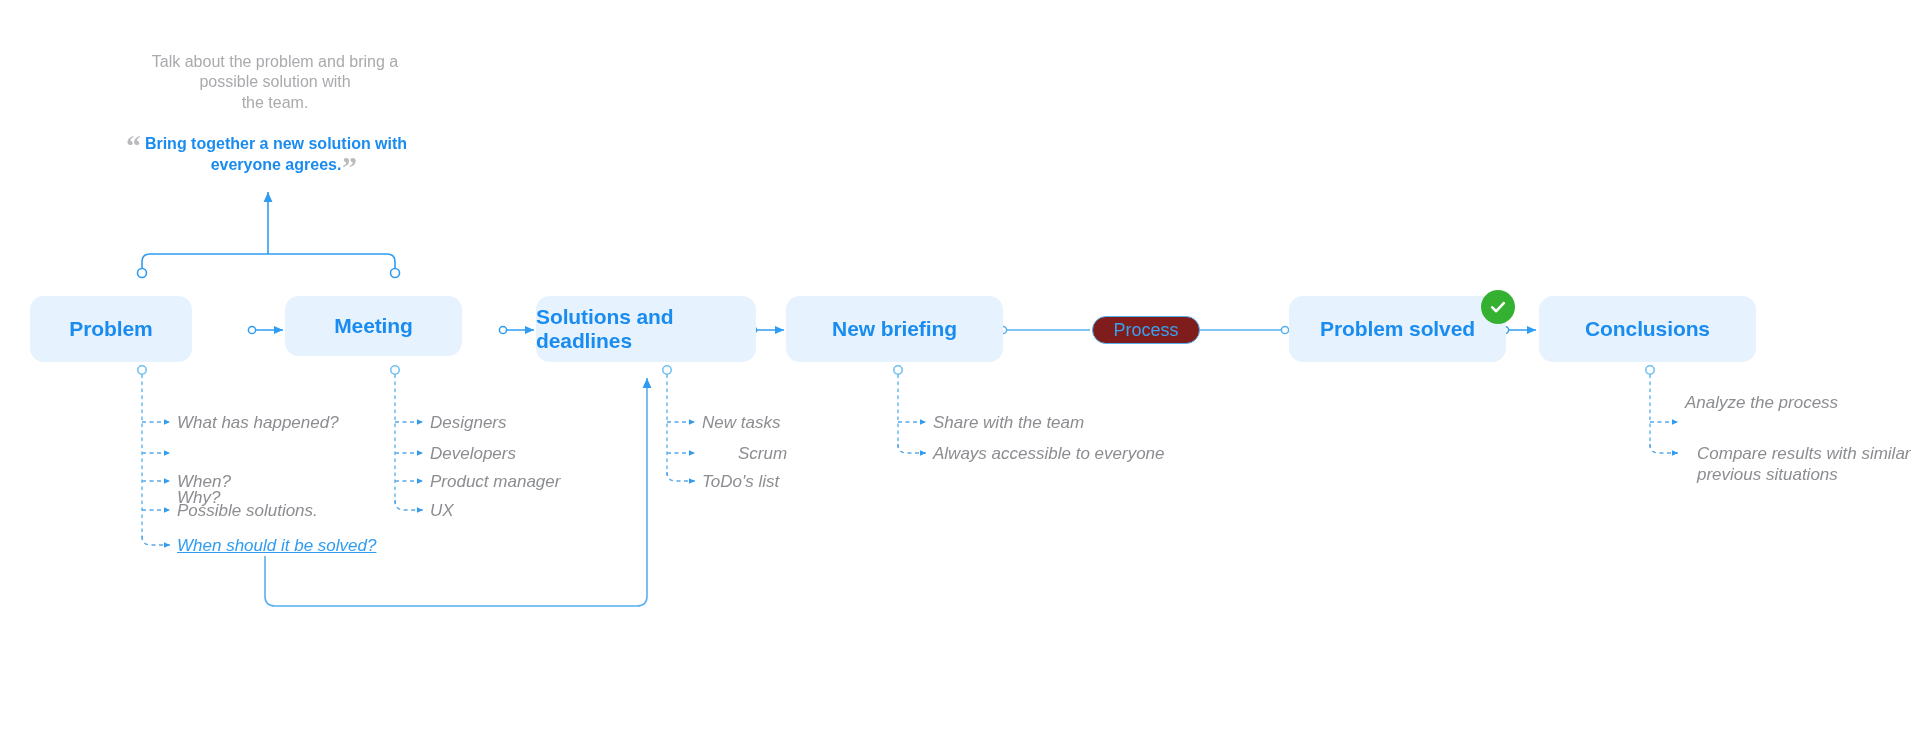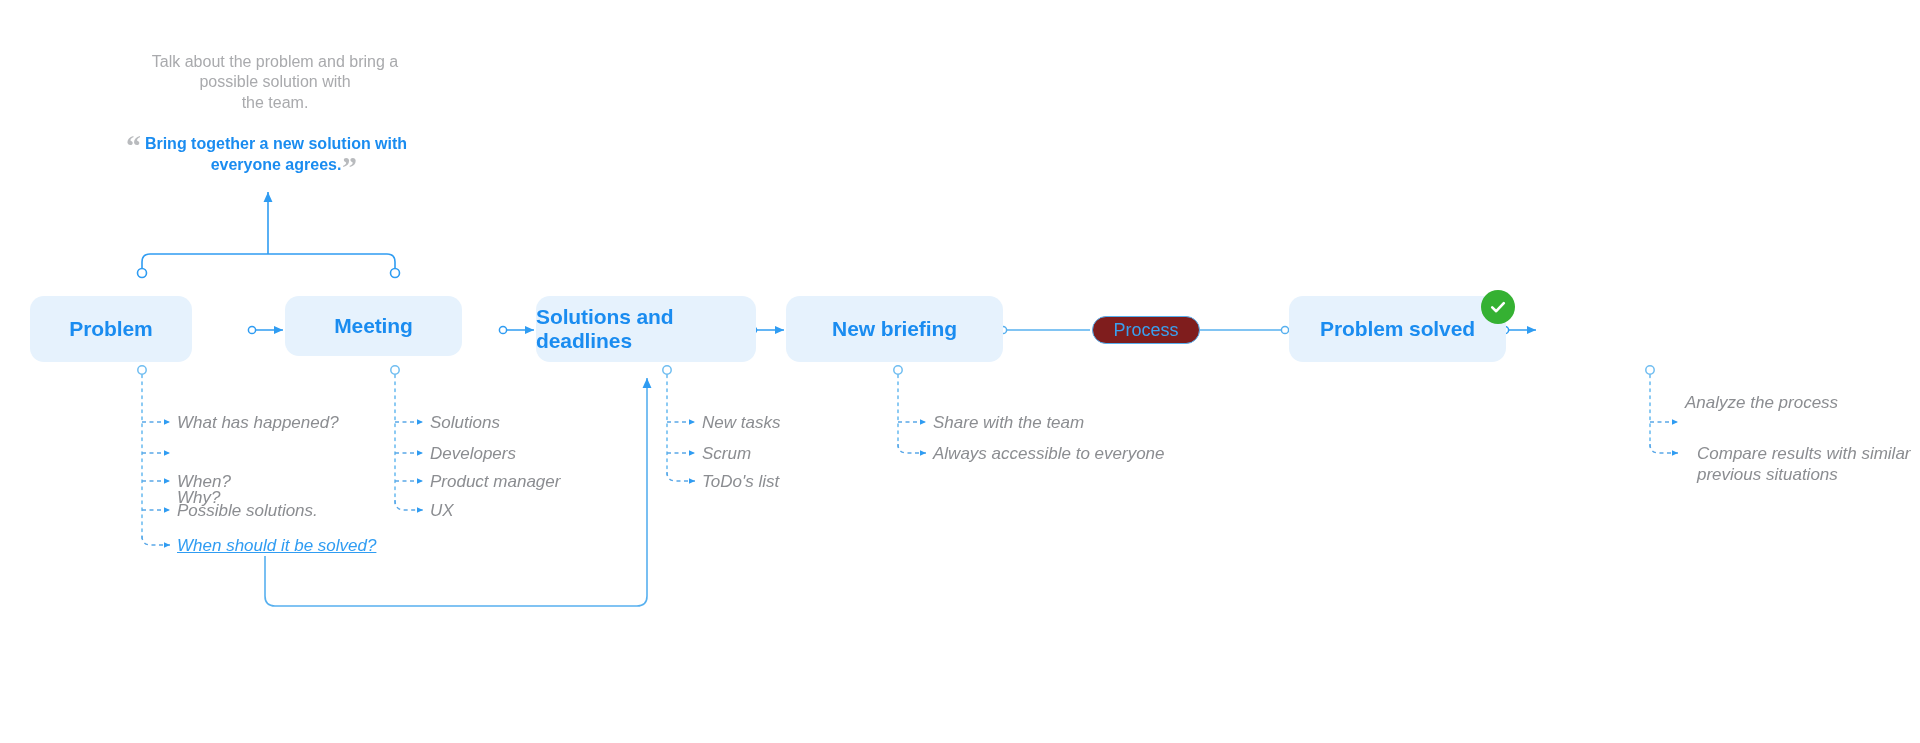--- a/index.html
+++ b/index.html
@@ -199,44 +199,47 @@
   </div>
   <div class="node" style="left:786px;top:296px;width:217px;height:66px;">
     <span>New briefing</span>
   </div>
   <div class="node" style="left:536px;top:296px;width:220px;height:66px;">
     <span>Solutions and deadlines</span>
   </div>
   <div class="node" style="left:1289px;top:296px;width:217px;height:66px;">
     <span>Problem solved</span>
   </div>
+  <div class="node" style="left:1539px;top:296px;width:217px;height:66px;">
+    <span>Conclusions</span>
+  </div>
 
   <div class="pill" style="left:1092px;top:316px;width:108px;height:28px;">
     <span>Process</span>
   </div>
 
   <div class="badge" style="left:1481px;top:290px;">
     <svg width="20" height="20" viewBox="0 0 20 20" aria-hidden="true">
       <path d="M4.2 10.4 L8.2 14.2 L15.8 6.2" fill="none" stroke="#ffffff" stroke-width="2.6" stroke-linecap="round" stroke-linejoin="round"></path>
     </svg>
   </div>
 
   <div class="leaf" style="left:177px;top:412px;">What has happened?</div>
   <div class="leaf" style="left:177px;top:443px;margin-top:44px;">Why?</div>
   <div class="leaf" style="left:177px;top:471px;">When?</div>
   <div class="leaf" style="left:177px;top:500px;">Possible solutions.</div>
   <div class="leaf link" style="left:177px;top:535px;">When should it be solved?</div>
 
-  <div class="leaf" style="left:430px;top:412px;">Solutions</div>
+  <div class="leaf" style="left:430px;top:412px;">Designers</div>
   <div class="leaf" style="left:430px;top:443px;">Developers</div>
   <div class="leaf" style="left:430px;top:471px;">Product manager</div>
   <div class="leaf" style="left:430px;top:500px;">UX</div>
 
   <div class="leaf" style="left:702px;top:412px;">New tasks</div>
-  <div class="leaf" style="left:702px;top:443px;">Scrum</div>
+  <div class="leaf" style="left:738px;top:443px;">Scrum</div>
   <div class="leaf" style="left:702px;top:471px;">ToDo's list</div>
 
   <div class="leaf" style="left:933px;top:412px;">Share with the team</div>
   <div class="leaf" style="left:933px;top:443px;">Always accessible to everyone</div>
 
   <div class="leaf" style="left:1685px;top:392px;">Analyze the process</div>
   <div class="leaf wrap" style="left:1685px;top:443px;width:230px;margin-left:12px;">Compare results with similar previous situations</div>
 
 </div>
 

